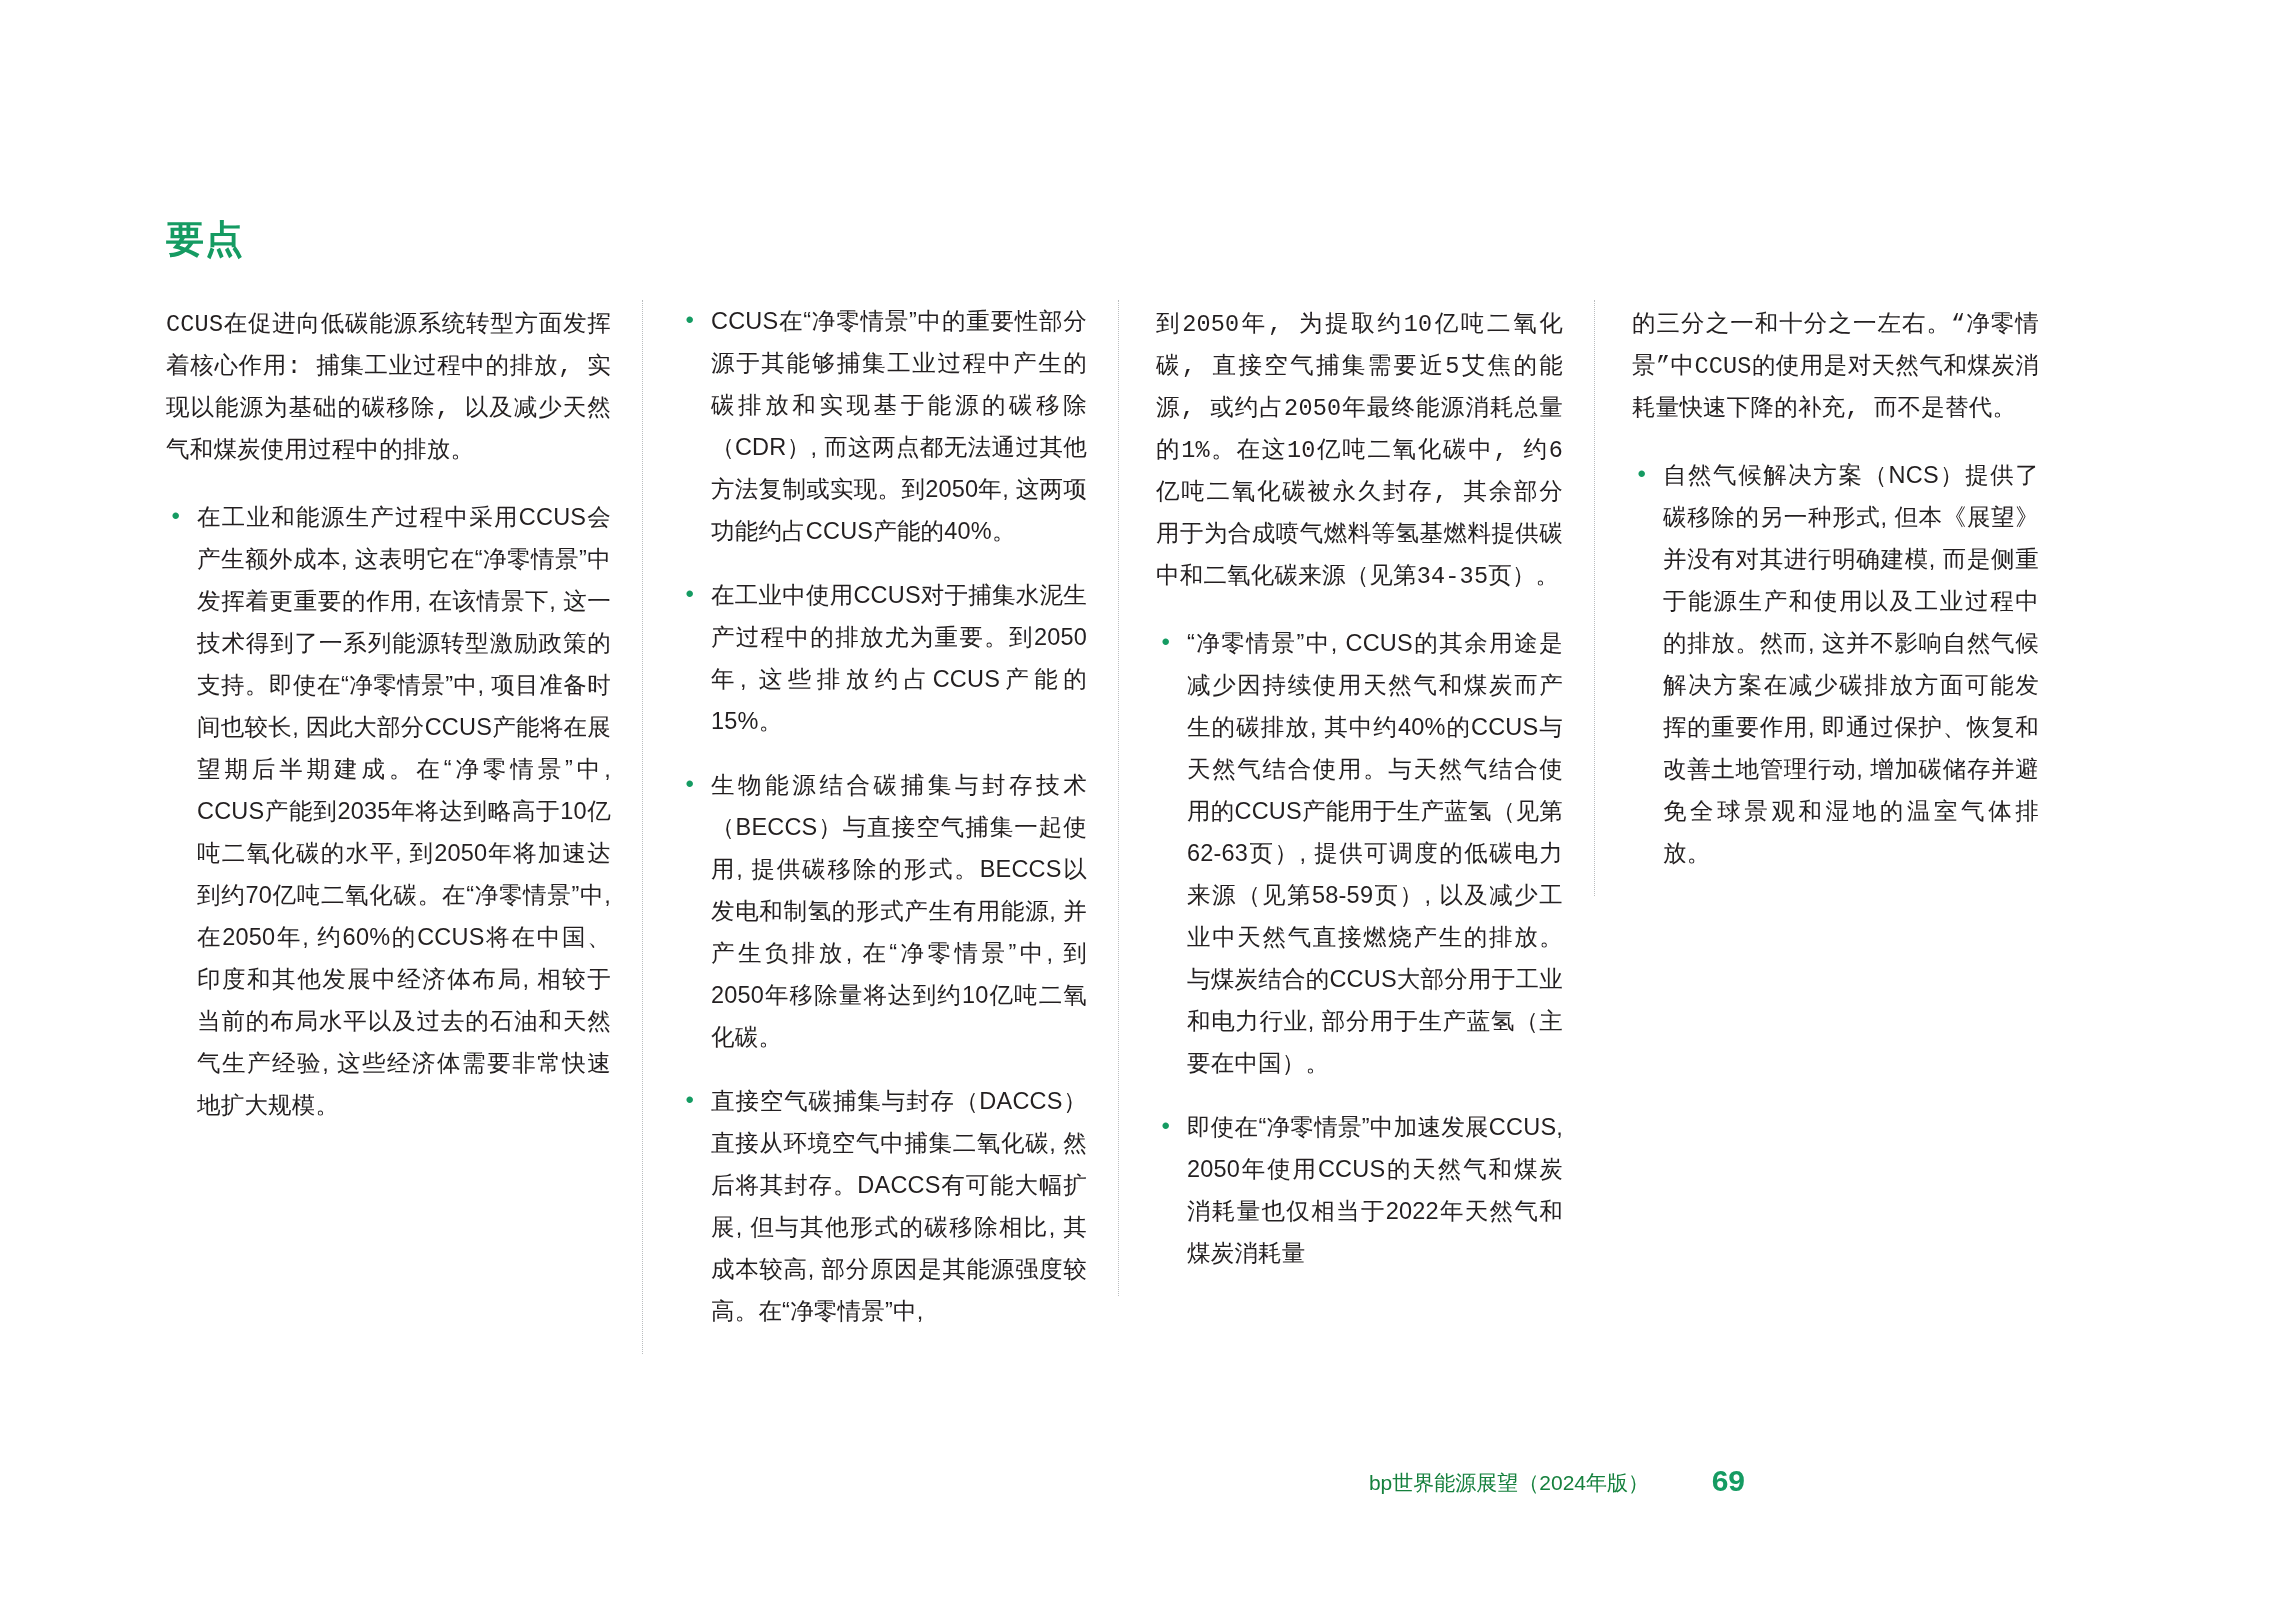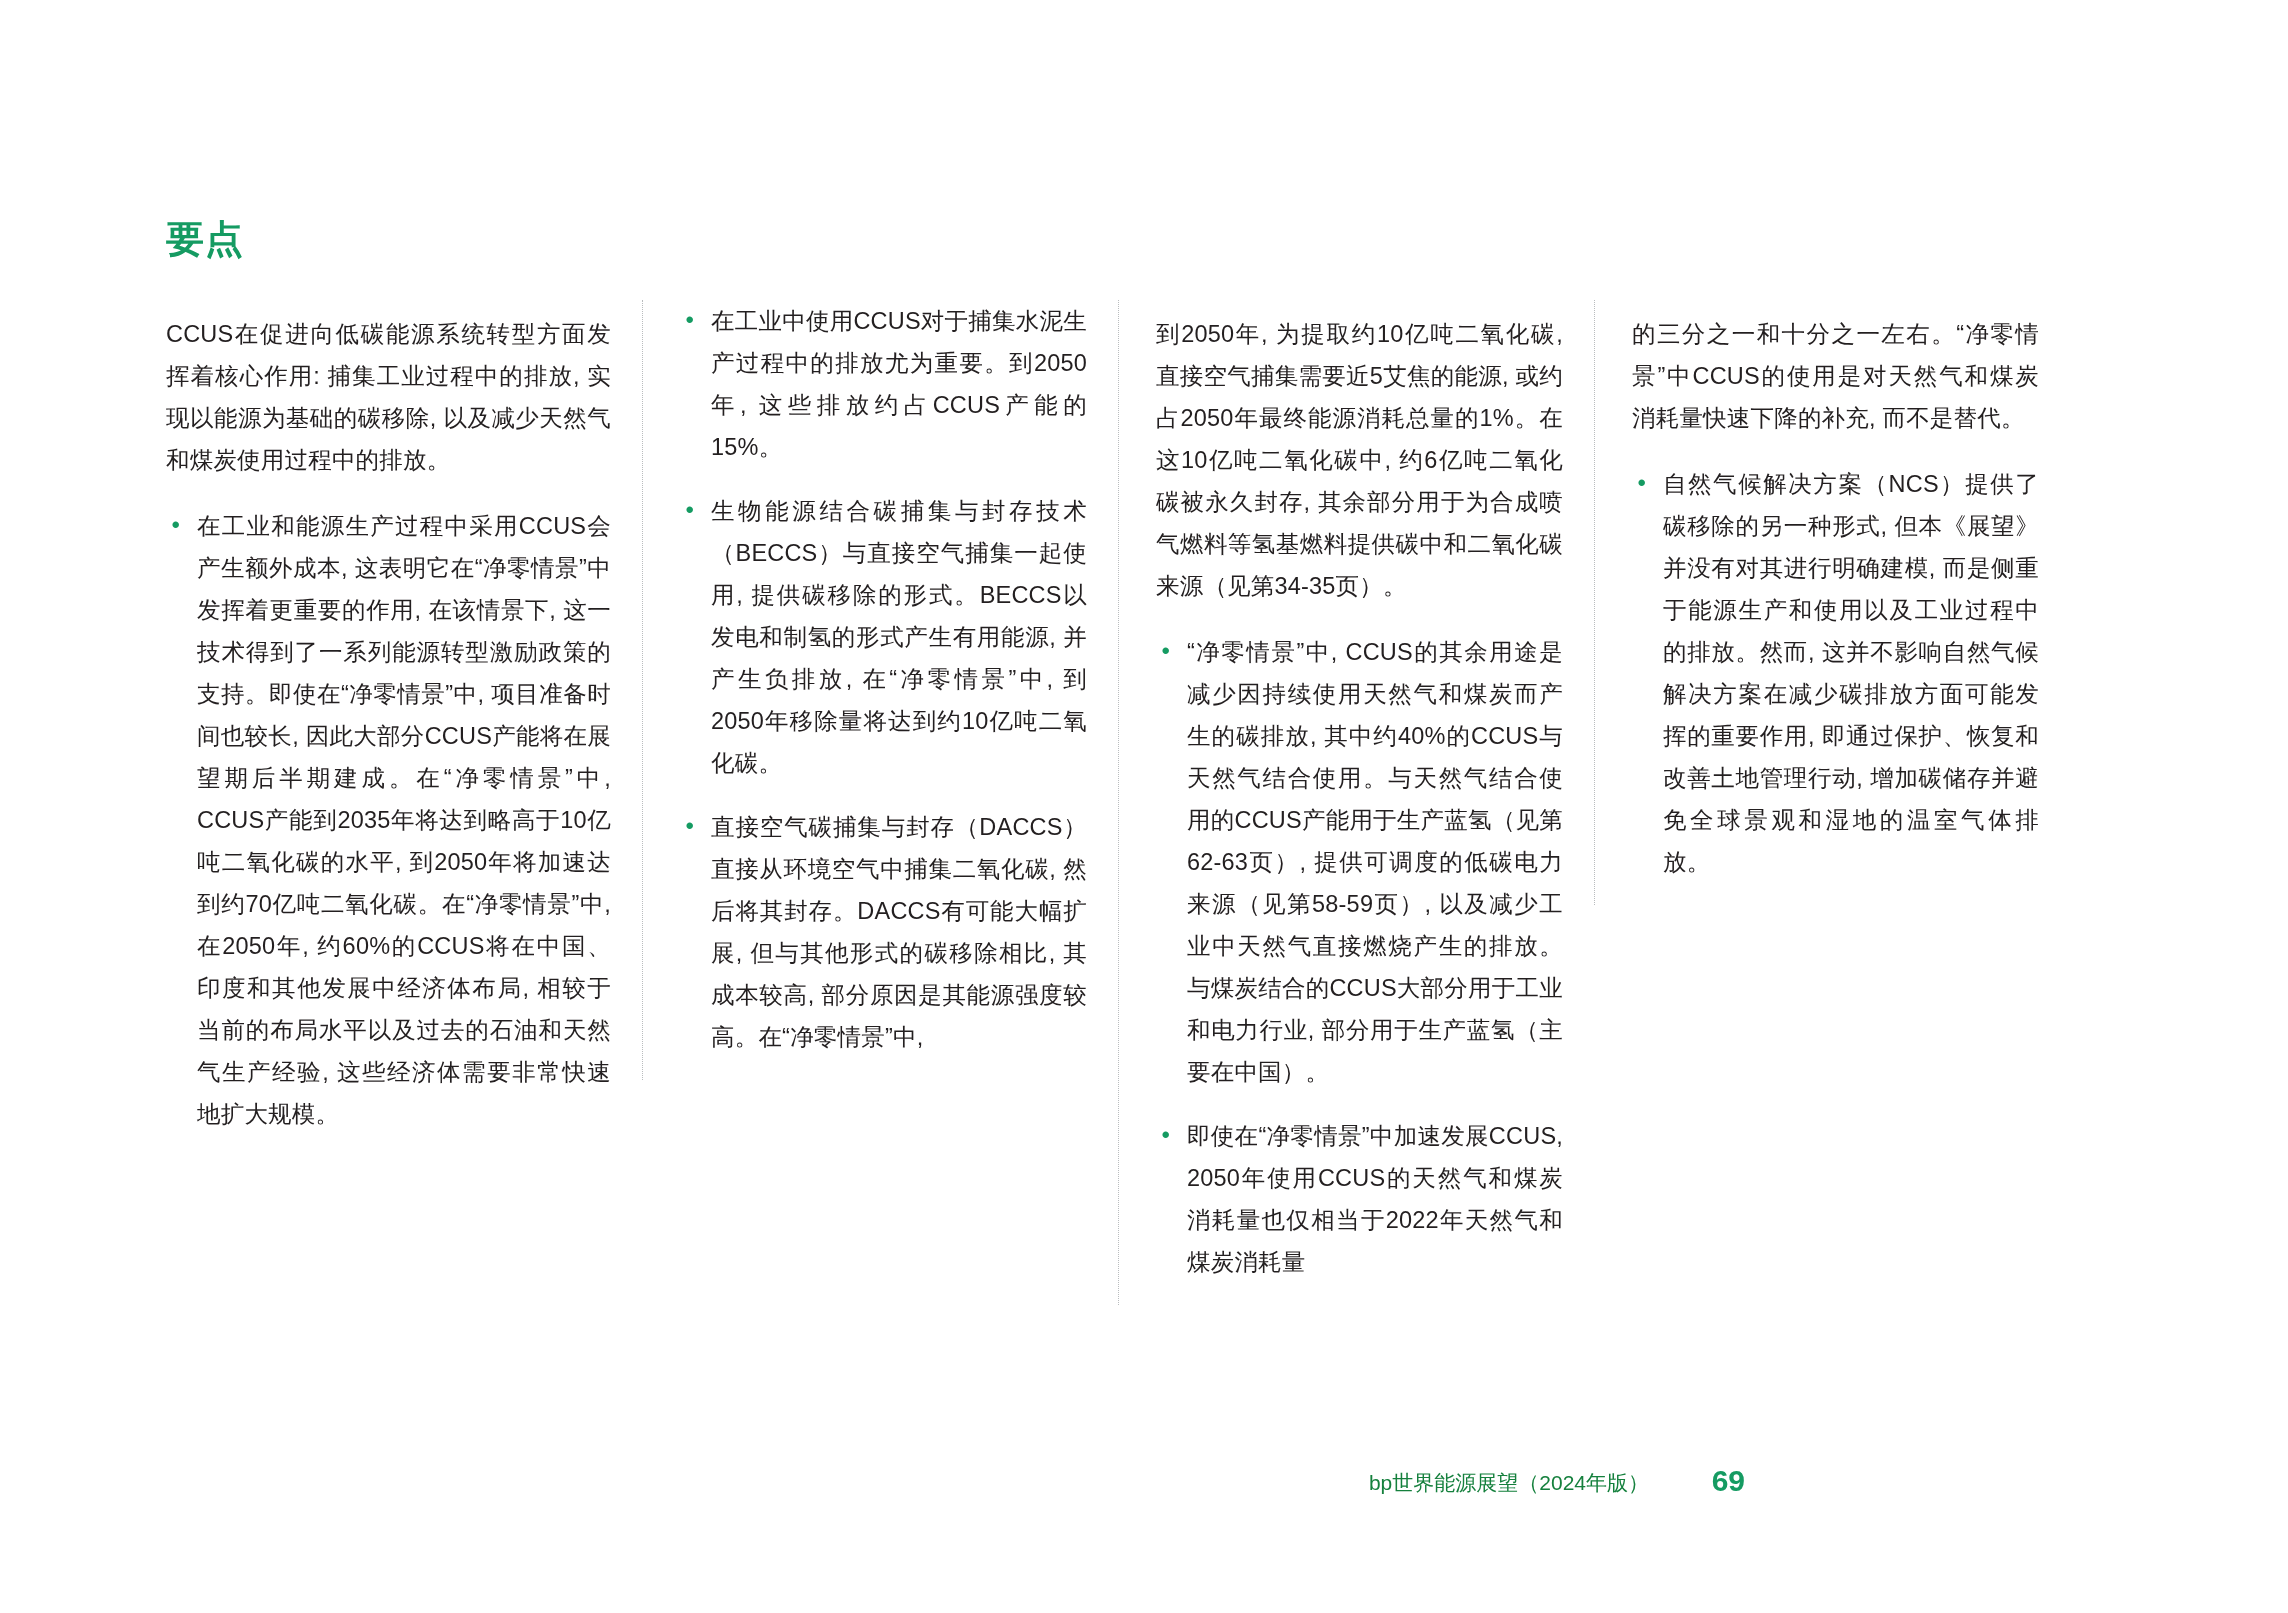--- a/index.html
+++ b/index.html
@@ -45,26 +45,27 @@
     width: 476px;
     box-sizing: border-box;
     padding-right: 31px;
     position: relative;
   }
   .col + .col {
     padding-left: 37px;
     border-left: 1.8px dotted #b9bcbe;
   }
   .col p.lead {
-    margin: 13px 0 24px 0;
+    margin: 4px 0 24px 0;
     font-size: 23.5px;
     line-height: 42px;
     text-align: justify;
     text-justify: inter-ideograph;
     letter-spacing: 0.2px;
+    font-family: Liberation Mono, monospace;
   }
   ul.bullets {
     list-style: none;
     margin: 0;
     padding: 0;
   }
   ul.bullets > li {
     position: relative;
     padding-left: 31px;
     margin-bottom: 22px;
@@ -111,20 +112,21 @@
 
     <div class="col">
       <p class="lead">CCUS在促进向低碳能源系统转型方面发挥着核心作用: 捕集工业过程中的排放, 实现以能源为基础的碳移除, 以及减少天然气和煤炭使用过程中的排放。</p>
       <ul class="bullets">
         <li>在工业和能源生产过程中采用CCUS会产生额外成本, 这表明它在“净零情景”中发挥着更重要的作用, 在该情景下, 这一技术得到了一系列能源转型激励政策的支持。即使在“净零情景”中, 项目准备时间也较长, 因此大部分CCUS产能将在展望期后半期建成。在“净零情景”中, CCUS产能到2035年将达到略高于10亿吨二氧化碳的水平, 到2050年将加速达到约70亿吨二氧化碳。在“净零情景”中, 在2050年, 约60%的CCUS将在中国、印度和其他发展中经济体布局, 相较于当前的布局水平以及过去的石油和天然气生产经验, 这些经济体需要非常快速地扩大规模。</li>
       </ul>
     </div>
 
     <div class="col">
       <ul class="bullets">
+        <li>CCUS在“净零情景”中的重要性部分源于其能够捕集工业过程中产生的碳排放和实现基于能源的碳移除（CDR）, 而这两点都无法通过其他方法复制或实现。到2050年, 这两项功能约占CCUS产能的40%。</li>
         <li>在工业中使用CCUS对于捕集水泥生产过程中的排放尤为重要。到2050年, 这些排放约占CCUS产能的15%。</li>
         <li>生物能源结合碳捕集与封存技术（BECCS）与直接空气捕集一起使用, 提供碳移除的形式。BECCS以发电和制氢的形式产生有用能源, 并产生负排放, 在“净零情景”中, 到2050年移除量将达到约10亿吨二氧化碳。</li>
         <li>直接空气碳捕集与封存（DACCS）直接从环境空气中捕集二氧化碳, 然后将其封存。DACCS有可能大幅扩展, 但与其他形式的碳移除相比, 其成本较高, 部分原因是其能源强度较高。在“净零情景”中,</li>
       </ul>
     </div>
 
     <div class="col">
       <p class="lead">到2050年, 为提取约10亿吨二氧化碳, 直接空气捕集需要近5艾焦的能源, 或约占2050年最终能源消耗总量的1%。在这10亿吨二氧化碳中, 约6亿吨二氧化碳被永久封存, 其余部分用于为合成喷气燃料等氢基燃料提供碳中和二氧化碳来源（见第34-35页）。</p>
       <ul class="bullets">
         <li>“净零情景”中, CCUS的其余用途是减少因持续使用天然气和煤炭而产生的碳排放, 其中约40%的CCUS与天然气结合使用。与天然气结合使用的CCUS产能用于生产蓝氢（见第62-63页）, 提供可调度的低碳电力来源（见第58-59页）, 以及减少工业中天然气直接燃烧产生的排放。与煤炭结合的CCUS大部分用于工业和电力行业, 部分用于生产蓝氢（主要在中国）。</li>

